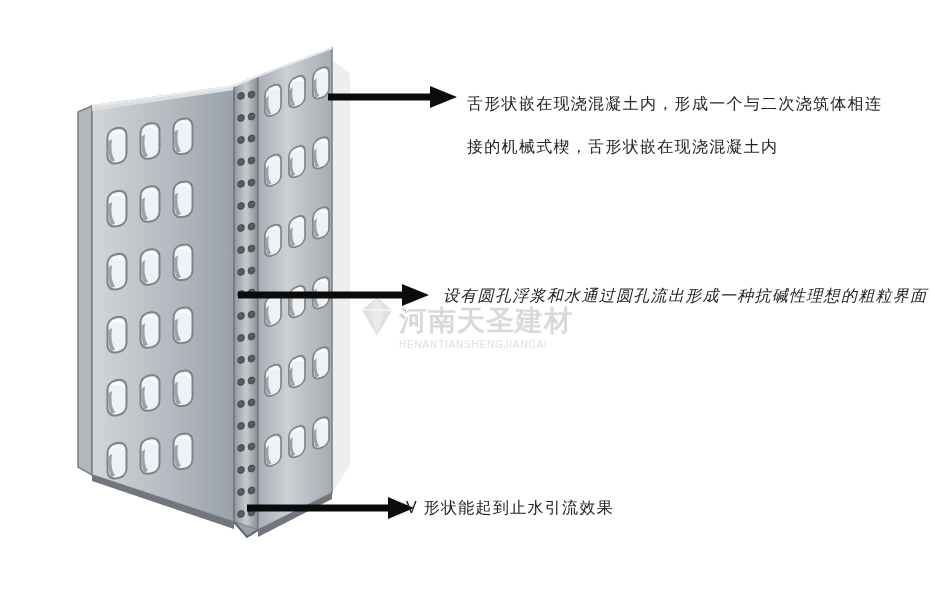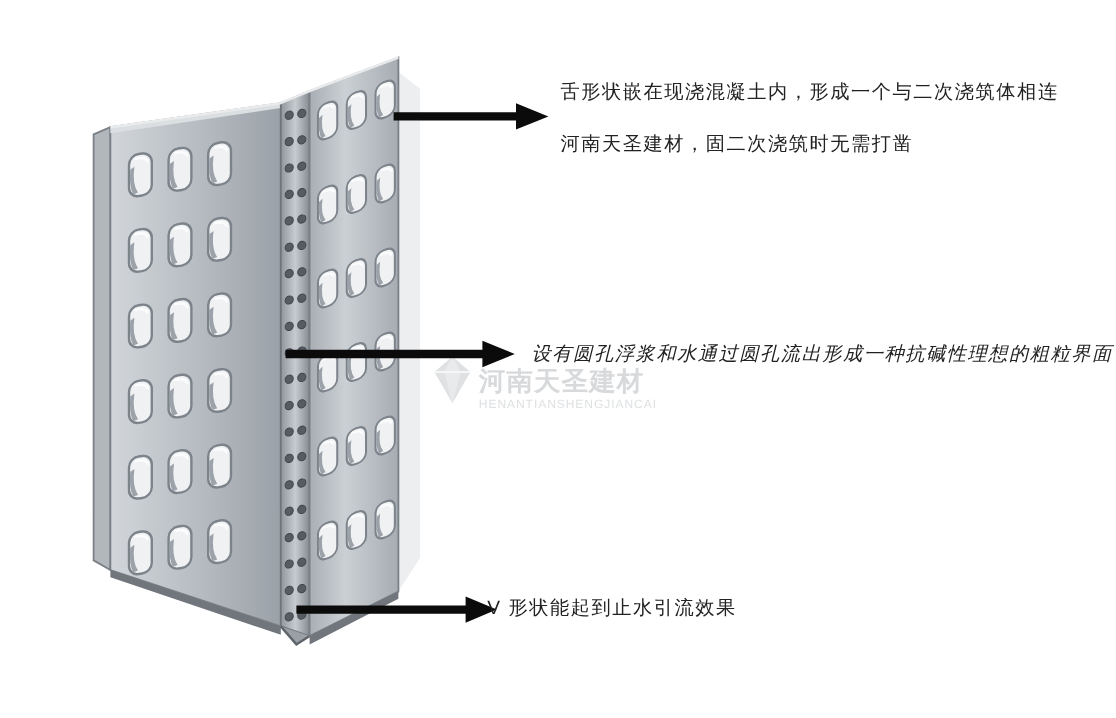--- a/index.html
+++ b/index.html
@@ -12,33 +12,33 @@
 
   .art { position:absolute; left:0; top:0; z-index:2; }
 
   .watermark {
     position:absolute; left:360px; top:294px; z-index:1;
     display:flex; align-items:flex-start; gap:5px;
     opacity:0.55; pointer-events:none;
   }
   .wm-logo svg { display:block; }
   .wm-cn {
-    font-size:22px; font-weight:bold; color:#b7bbbf; letter-spacing:1px;
+    font-size:28px; font-weight:bold; color:#b7bbbf; letter-spacing:1px;
     line-height:1.1; margin-top:12px; white-space:nowrap;
   }
   .wm-en {
     font-size:10px; color:#c2c6c9; letter-spacing:0.8px; margin-top:2px;
     white-space:nowrap;
   }
 
   .note {
     position:absolute; z-index:3; color:#222222; font-size:16px;
     letter-spacing:1.3px; white-space:nowrap; line-height:20px;
   }
-  .note-tongue { left:467px; top:56px; line-height:43px; }
+  .note-tongue { left:467px; top:82px; line-height:43px; }
   .note-holes  { left:443px; top:286px;font-style:italic; }
   .note-v      { left:406px; top:498px; }
 </style>
 </head>
 <body>
 
 <div class="stage">
 
   <div class="watermark">
     <span class="wm-logo">
@@ -180,21 +180,21 @@
 
     <g fill="#0b0b0b">
       <polygon points="328,93.5 430,93.5 430,86 457,97 430,108 430,100.5 328,100.5"></polygon>
       <polygon points="238,291.5 402,291.5 402,284 429,295 402,306 402,298.5 238,298.5"></polygon>
       <polygon points="247,504.5 388,504.5 388,497 414,508 388,519 388,511.5 247,511.5"></polygon>
     </g>
   </svg>
 
   <div class="note note-tongue">
     <div>舌形状嵌在现浇混凝土内，形成一个与二次浇筑体相连</div>
-    <div>河南天圣建材，固二次浇筑时无需打凿</div>
+    <div>接的机械式楔，舌形状嵌在现浇混凝土内</div>
   </div>
   <div class="note note-holes">
     <div>设有圆孔浮浆和水通过圆孔流出形成一种抗碱性理想的粗粒界面</div>
   </div>
   <div class="note note-v">
     <div>V 形状能起到止水引流效果</div>
   </div>
 
 </div>
 

